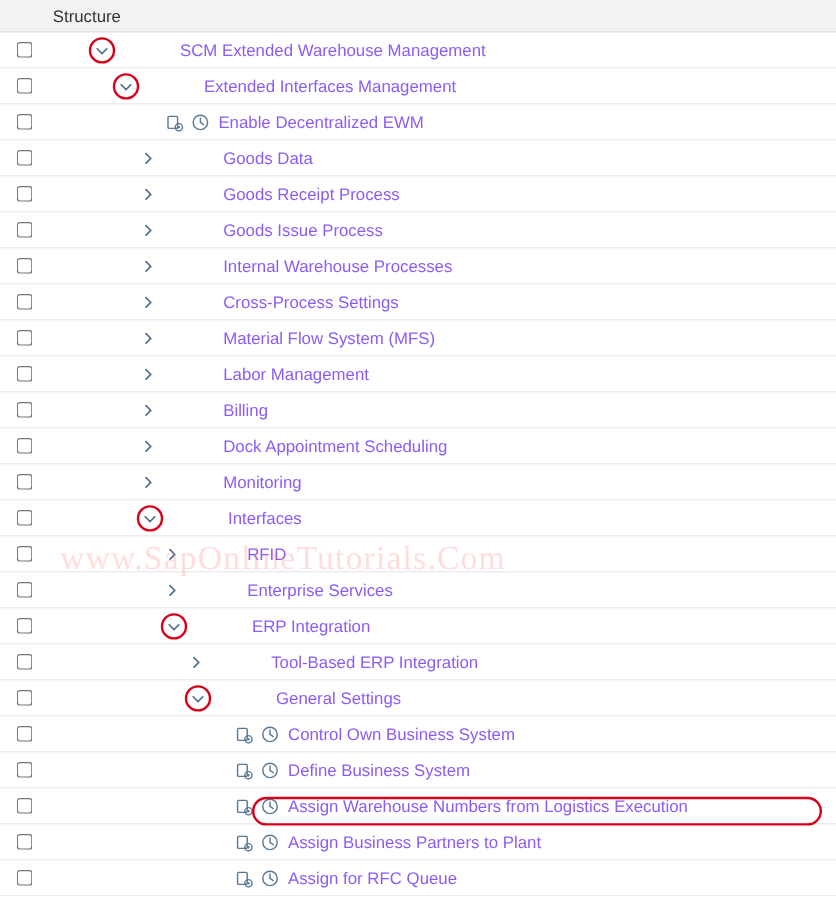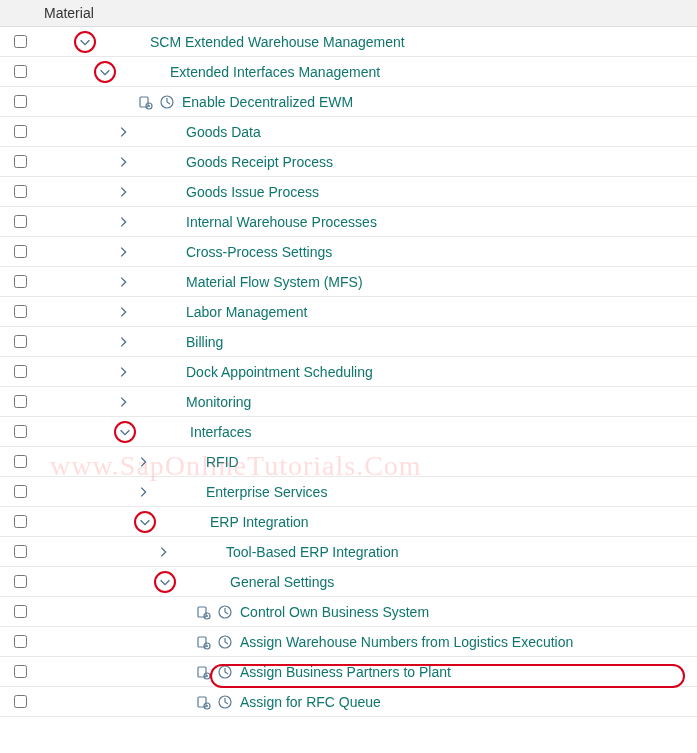--- a/index.html
+++ b/index.html
@@ -56,21 +56,21 @@
     display:flex; align-items:center; justify-content:center;
   }
   .icons {
     display: flex;
     align-items: center;
     gap: 4px;
     margin-right: 6px;
   }
   .sap-icon { width: 18px; height: 18px; display:flex; align-items:center; justify-content:center; }
   .sap-icon svg { width: 16px; height: 16px; }
-  .label { color: #0f766e; }
+  .label { color: #8b5cf6; }
   .hl-oval {
     position: absolute;
     border: 2.5px solid #d9001b;
     border-radius: 14px;
     pointer-events: none;
   }
   .watermark {
     position: absolute;
     top: 450px; left: 50px;
     font-size: 28px;
@@ -79,21 +79,21 @@
     letter-spacing: 1px;
     pointer-events: none;
     z-index: 0;
   }
   .tree { position: relative; }
 </style>
 </head>
 <body>
 
 <div class="header">
-  <span>Material</span>
+  <span>Structure</span>
 </div>
 
 <div class="tree" id="tree">
     <div class="tree-row">
       <div class="checkbox-cell">
         <input type="checkbox" style="">
       </div>
       <div class="indent-spacer" style="width: 38px;"></div>
       <div class="toggle circled">
         <svg viewBox="0 0 16 16">
@@ -360,20 +360,42 @@
           </svg>
         </span>
         <span class="sap-icon">
           <svg viewBox="0 0 16 16">
             <circle cx="8" cy="8" r="6" fill="none" stroke="#5a7a95" stroke-width="1.2"></circle>
             <polyline points="8,4 8,8 11,10" fill="none" stroke="#5a7a95" stroke-width="1.2"></polyline>
           </svg>
         </span>
       </div>
       <span class="label">Control Own Business System</span>
+    </div>
+    <div class="tree-row">
+      <div class="checkbox-cell">
+        <input type="checkbox" style="">
+      </div>
+      <div class="indent-spacer" style="width: 158px;"></div>
+      <div class="icons">
+        <span class="sap-icon">
+          <svg viewBox="0 0 16 16">
+            <rect x="3" y="3" width="8" height="10" rx="1" fill="none" stroke="#5a7a95" stroke-width="1.2"></rect>
+            <circle cx="12" cy="12" r="3" fill="none" stroke="#5a7a95" stroke-width="1.2"></circle>
+            <circle cx="12" cy="12" r="1" fill="#5a7a95"></circle>
+          </svg>
+        </span>
+        <span class="sap-icon">
+          <svg viewBox="0 0 16 16">
+            <circle cx="8" cy="8" r="6" fill="none" stroke="#5a7a95" stroke-width="1.2"></circle>
+            <polyline points="8,4 8,8 11,10" fill="none" stroke="#5a7a95" stroke-width="1.2"></polyline>
+          </svg>
+        </span>
+      </div>
+      <span class="label">Define Business System</span>
     </div>
     <div class="tree-row">
       <div class="checkbox-cell">
         <input type="checkbox" style="">
       </div>
       <div class="indent-spacer" style="width: 158px;"></div>
       <div class="icons">
         <span class="sap-icon">
           <svg viewBox="0 0 16 16">
             <rect x="3" y="3" width="8" height="10" rx="1" fill="none" stroke="#5a7a95" stroke-width="1.2"></rect>

